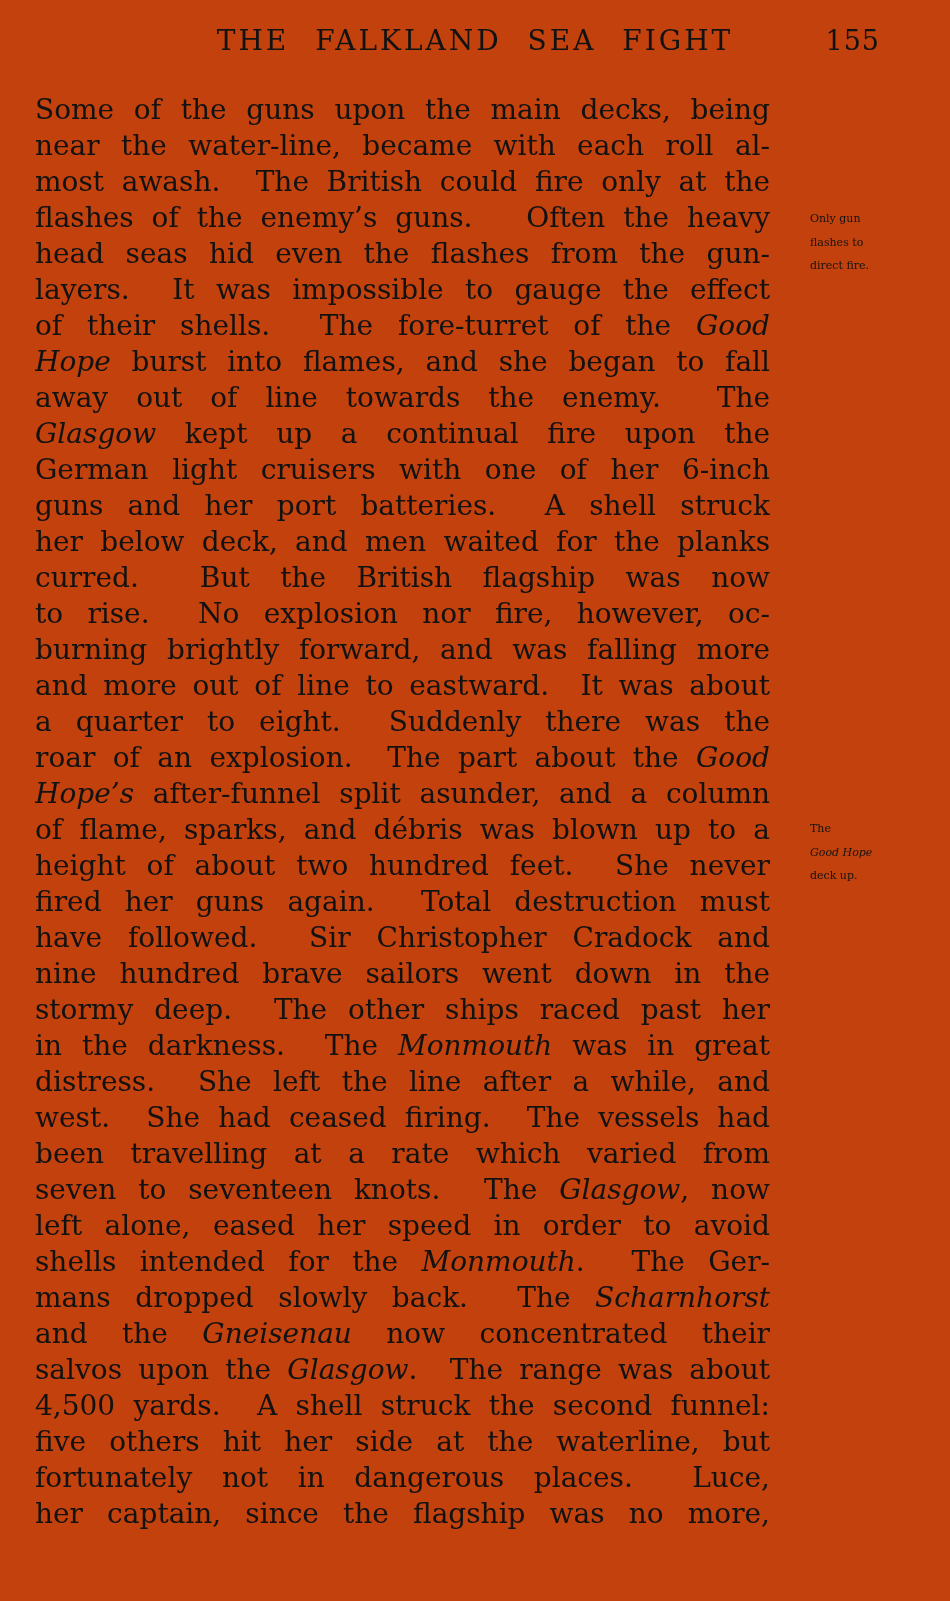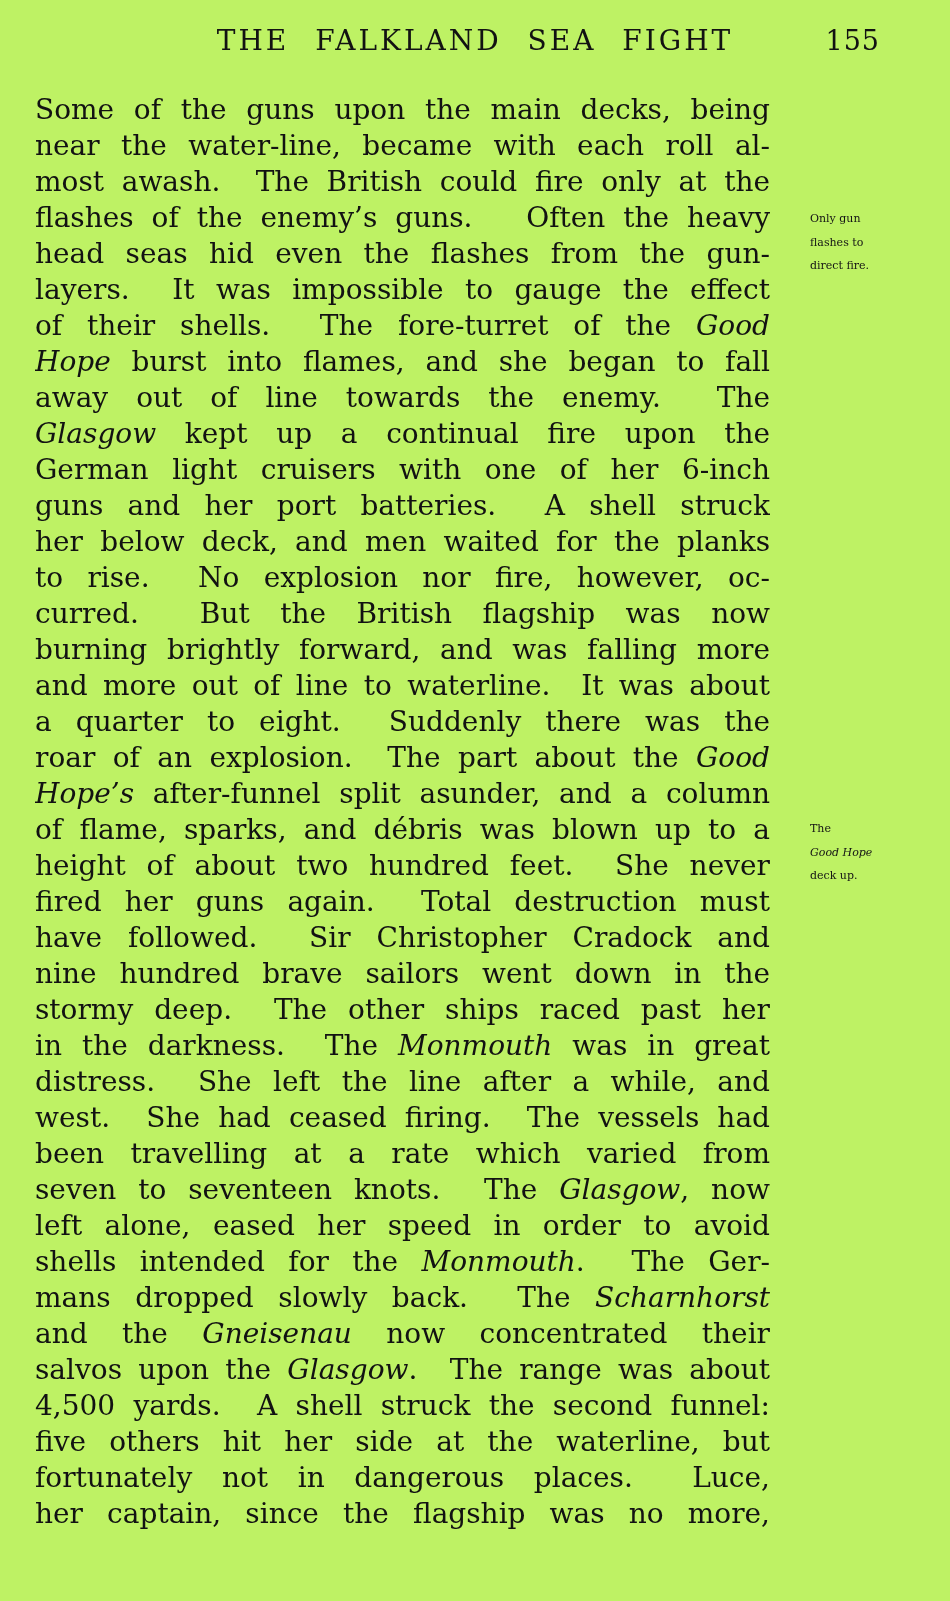--- a/index.html
+++ b/index.html
@@ -1,20 +1,20 @@
 <!DOCTYPE html>
 <html><head>
 <meta charset="utf-8">
 <style>
   html, body { margin: 0; padding: 0; background: #ffffff; }
   .page {
     position: relative;
     width: 950px;
     height: 1601px;
-    background: #bef264;
+    background: #c2410c;
     font-family: "DejaVu Serif", serif;
     color: #121212;
     overflow: hidden;
   }
   .header {
     position: absolute;
     top: 24px;
     left: 0;
     width: 950px;
     height: 40px;
@@ -82,24 +82,24 @@
       <div class="line">flashes of the enemy’s guns.   Often the heavy</div>
       <div class="line">head seas hid even the flashes from the gun-</div>
       <div class="line">layers.  It was impossible to gauge the effect</div>
       <div class="line">of their shells.  The fore-turret of the <i>Good</i></div>
       <div class="line"><i>Hope</i> burst into flames, and she began to fall</div>
       <div class="line">away out of line towards the enemy.  The</div>
       <div class="line"><i>Glasgow</i> kept up a continual fire upon the</div>
       <div class="line">German light cruisers with one of her 6-inch</div>
       <div class="line">guns and her port batteries.  A shell struck</div>
       <div class="line">her below deck, and men waited for the planks</div>
+      <div class="line">curred.  But the British flagship was now</div>
       <div class="line">to rise.  No explosion nor fire, however, oc-</div>
-      <div class="line">curred.  But the British flagship was now</div>
       <div class="line">burning brightly forward, and was falling more</div>
-      <div class="line">and more out of line to waterline.  It was about</div>
+      <div class="line">and more out of line to eastward.  It was about</div>
       <div class="line">a quarter to eight.  Suddenly there was the</div>
       <div class="line">roar of an explosion.  The part about the <i>Good</i></div>
       <div class="line"><i>Hope’s</i> after-funnel split asunder, and a column</div>
       <div class="line">of flame, sparks, and débris was blown up to a</div>
       <div class="line">height of about two hundred feet.  She never</div>
       <div class="line">fired her guns again.  Total destruction must</div>
       <div class="line">have followed.  Sir Christopher Cradock and</div>
       <div class="line">nine hundred brave sailors went down in the</div>
       <div class="line">stormy deep.  The other ships raced past her</div>
       <div class="line">in the darkness.  The <i>Monmouth</i> was in great</div>

